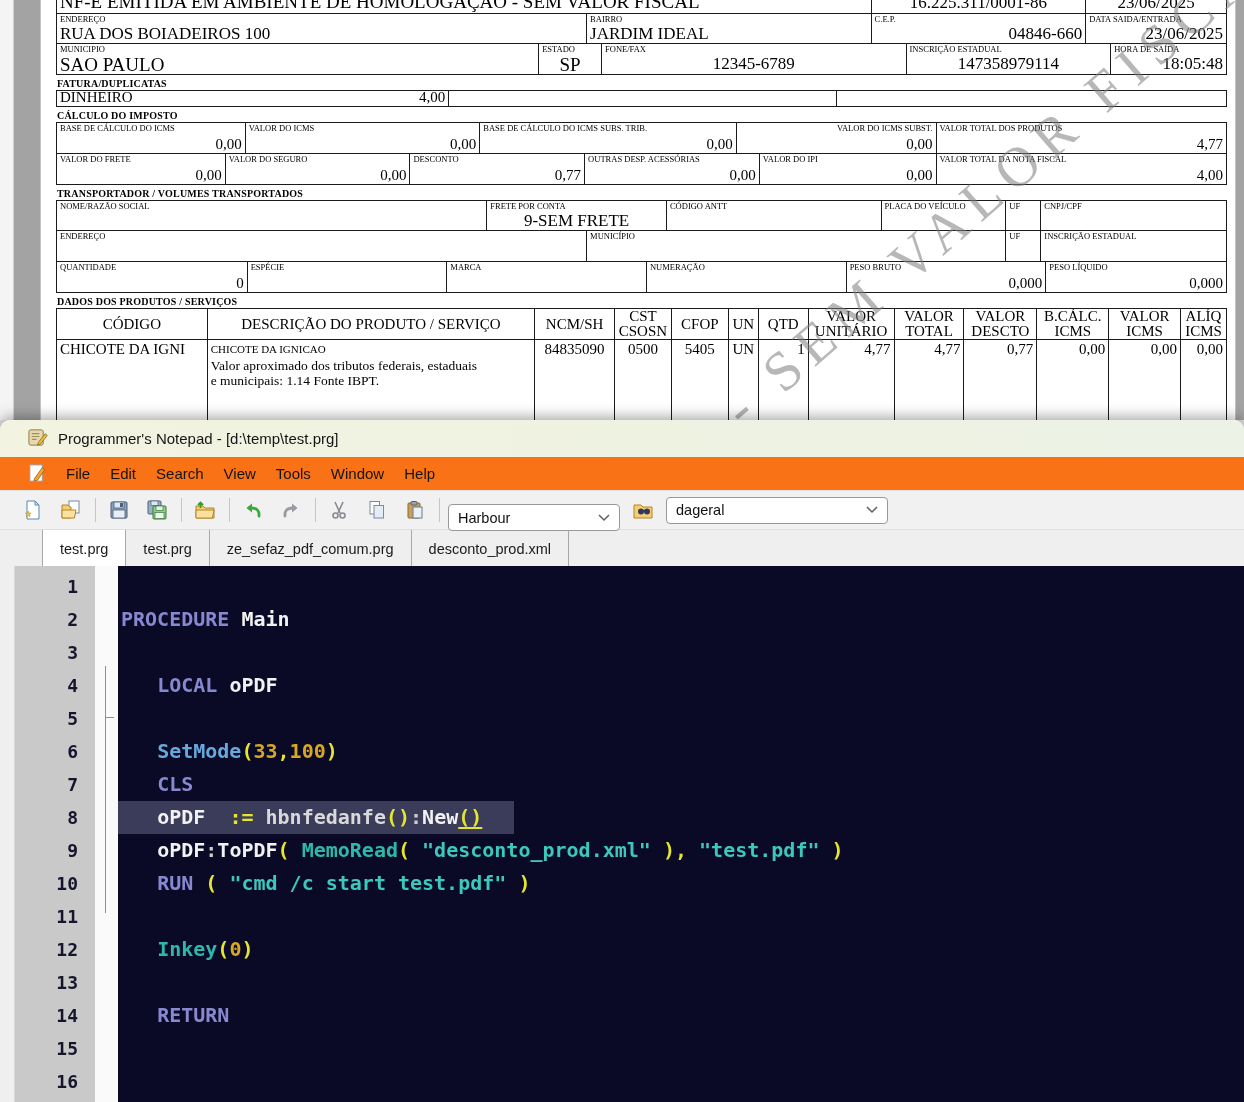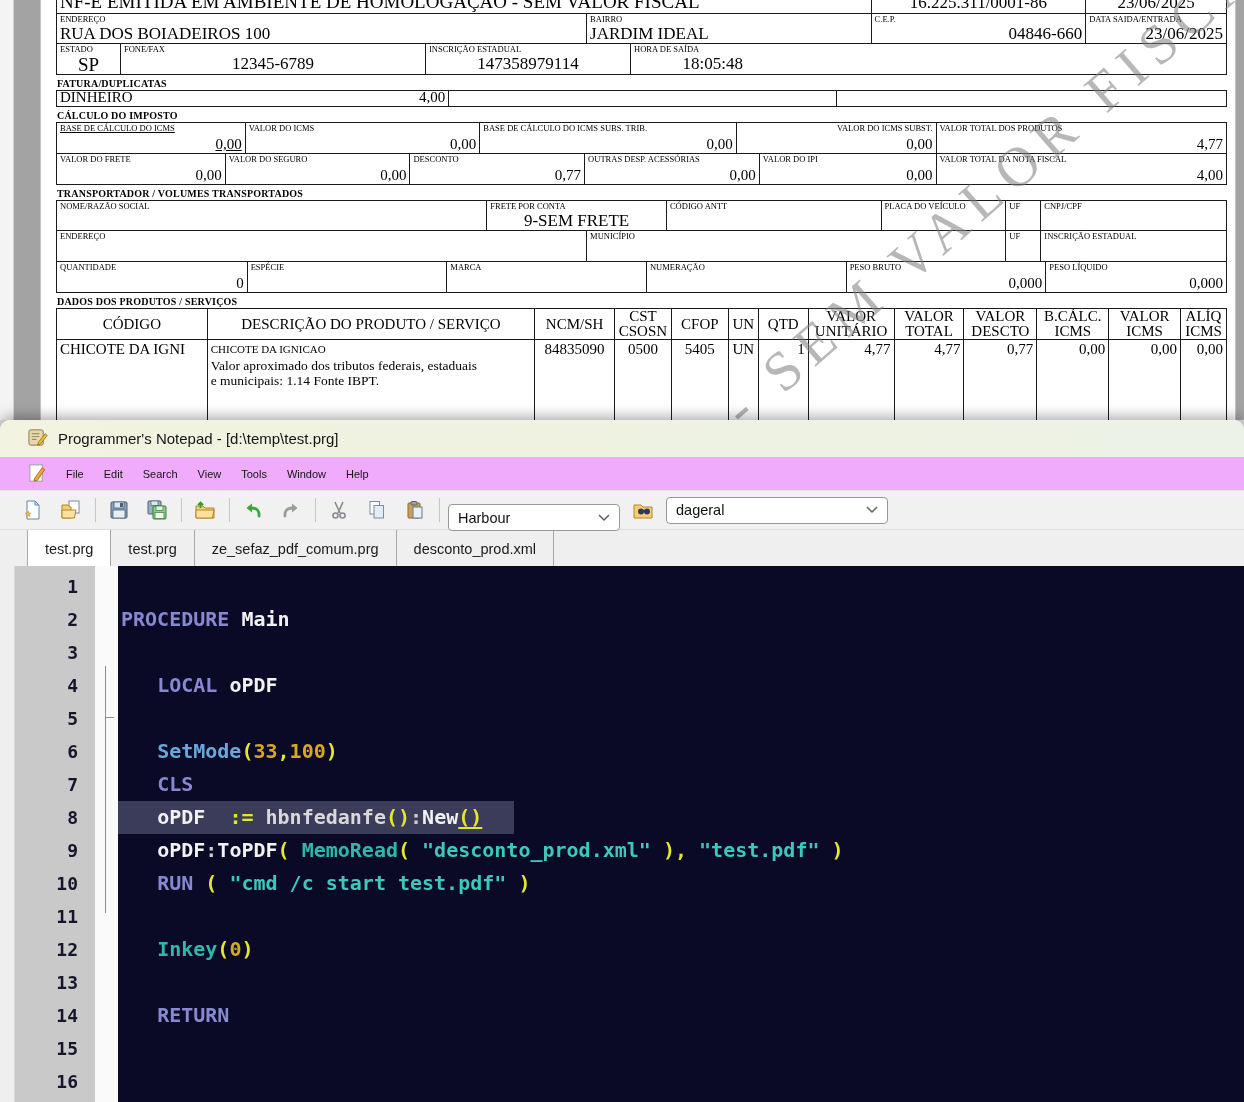--- a/index.html
+++ b/index.html
@@ -31,30 +31,30 @@
   .desc-line{font-size:13.5px;line-height:15px;}
   .wm{position:absolute;left:690px;top:412px;transform:rotate(-41deg);transform-origin:0 50%;
       font-family:"Liberation Serif",serif;font-size:56px;letter-spacing:10px;color:#7e7e7e;opacity:.55;
       white-space:nowrap;pointer-events:none;}
 
   
   .pnwin{position:absolute;left:0;top:420px;width:1244px;height:682px;border-radius:10px 10px 0 0;
          overflow:hidden;background:#fff;box-shadow:0 -3px 14px rgba(0,0,0,.35);}
   .titlebar{height:37px;background:linear-gradient(90deg,#f2f3e0 0%,#eef2e2 60%,#ecf2e6 100%);
             display:flex;align-items:center;padding-left:27px;gap:10px;font-size:15px;color:#151515;}
-  .menubar{height:33px;background:#f0abfc;display:flex;align-items:center;padding-left:27px;font-size:11px;color:#141414;}
+  .menubar{height:33px;background:#f97316;display:flex;align-items:center;padding-left:27px;font-size:15px;color:#141414;}
   .menubar .micon{margin-right:8px;display:flex;align-items:center;}
   .menu-item{padding:0 10px;height:26px;line-height:26px;border-radius:3px;}
   .toolbar{height:38px;background:#f1f1f1;border-top:1px solid #e3e3e3;border-bottom:1px solid #dedede;
            display:flex;align-items:center;padding-left:18px;}
   .tbtn{width:30px;height:28px;display:flex;align-items:center;justify-content:center;margin-right:8px;border-radius:3px;}
   .tsep{width:1px;height:24px;background:#c6c6c6;margin:0 8px 0 1px;}
   .combo{height:27px;background:#fff;border:1px solid #989898;border-radius:4px;display:flex;align-items:center;
          justify-content:space-between;padding:0 9px;font-size:14.5px;color:#111;margin-right:8px;box-sizing:border-box;}
-  .tabbar{height:38px;background:#efefef;display:flex;align-items:stretch;padding-left:27px;border-bottom:1px solid #cccccc;box-sizing:border-box;}
+  .tabbar{height:38px;background:#efefef;display:flex;align-items:stretch;padding-left:42px;border-bottom:1px solid #cccccc;box-sizing:border-box;}
   .tab{display:flex;align-items:center;padding:0 17px;font-size:14.5px;color:#1a1a1a;border-right:1px solid #a8a8a8;white-space:nowrap;}
   .tab.active{background:#ffffff;border-left:1px solid #a8a8a8;}
   .editor{position:absolute;left:0;top:146px;right:0;bottom:0;display:flex;background:#0a0a26;}
   .dock{width:14px;background:#efefef;border-right:1px solid #d8d8d8;}
   .gutter{width:80px;background:#c9c9c9;padding-top:4px;box-sizing:border-box;
           font-family:"DejaVu Sans Mono",monospace;font-weight:bold;font-size:18px;color:#15152c;}
   .gutter .ln{height:33px;line-height:33px;text-align:right;padding-right:17px;}
   .fold{width:23px;background:#fafafa;position:relative;}
   .fold .vline{position:absolute;left:10px;top:100px;width:1px;height:247px;background:#8f8f8f;}
   .fold .tick{position:absolute;left:10px;top:151px;width:9px;height:1px;background:#8f8f8f;}
@@ -97,20 +97,24 @@
           <div class="cell a-r s-lg" style="width: 215px;">
             <div class="lab">C.E.P.</div>
             <div class="val">04846-660</div>
           </div>
           <div class="cell a-r s-lg" style="width: 141px;">
             <div class="lab">DATA SAIDA/ENTRADA</div>
             <div class="val">23/06/2025</div>
           </div>
         </div>
         <div class="grid-row" style="height: 32px;">
+          <div class="cell a-l s-xl" style="width: 482px;">
+            <div class="lab">MUNICIPIO</div>
+            <div class="val">SAO PAULO</div>
+          </div>
           <div class="cell a-c s-xl" style="width: 63px;">
             <div class="lab">ESTADO</div>
             <div class="val">SP</div>
           </div>
           <div class="cell a-c s-lg" style="width: 305px;">
             <div class="lab">FONE/FAX</div>
             <div class="val">12345-6789</div>
           </div>
           <div class="cell a-c s-lg" style="width: 205px;">
             <div class="lab">INSCRIÇÃO ESTADUAL</div>
@@ -131,21 +135,21 @@
           </div>
           <div class="cell a-l bottom" style="width: 388px;">
             <div class="val"></div>
           </div>
           <div class="cell a-l bottom" style="width: 391px;">
             <div class="val"></div>
           </div>
         </div>
         <div class="sec-label">CÁLCULO DO IMPOSTO</div>
         <div class="grid-row" style="height: 32px;">
-          <div class="cell a-r" style="width: 188px; text-decoration: underline;">
+          <div class="cell a-r" style="width: 188px;">
             <div class="lab">BASE DE CÁLCULO DO ICMS</div>
             <div class="val">0,00</div>
           </div>
           <div class="cell a-r" style="width: 235px;">
             <div class="lab">VALOR DO ICMS</div>
             <div class="val">0,00</div>
           </div>
           <div class="cell a-r" style="width: 257px;">
             <div class="lab">BASE DE CÁLCULO DO ICMS SUBS. TRIB.</div>
             <div class="val">0,00</div>

